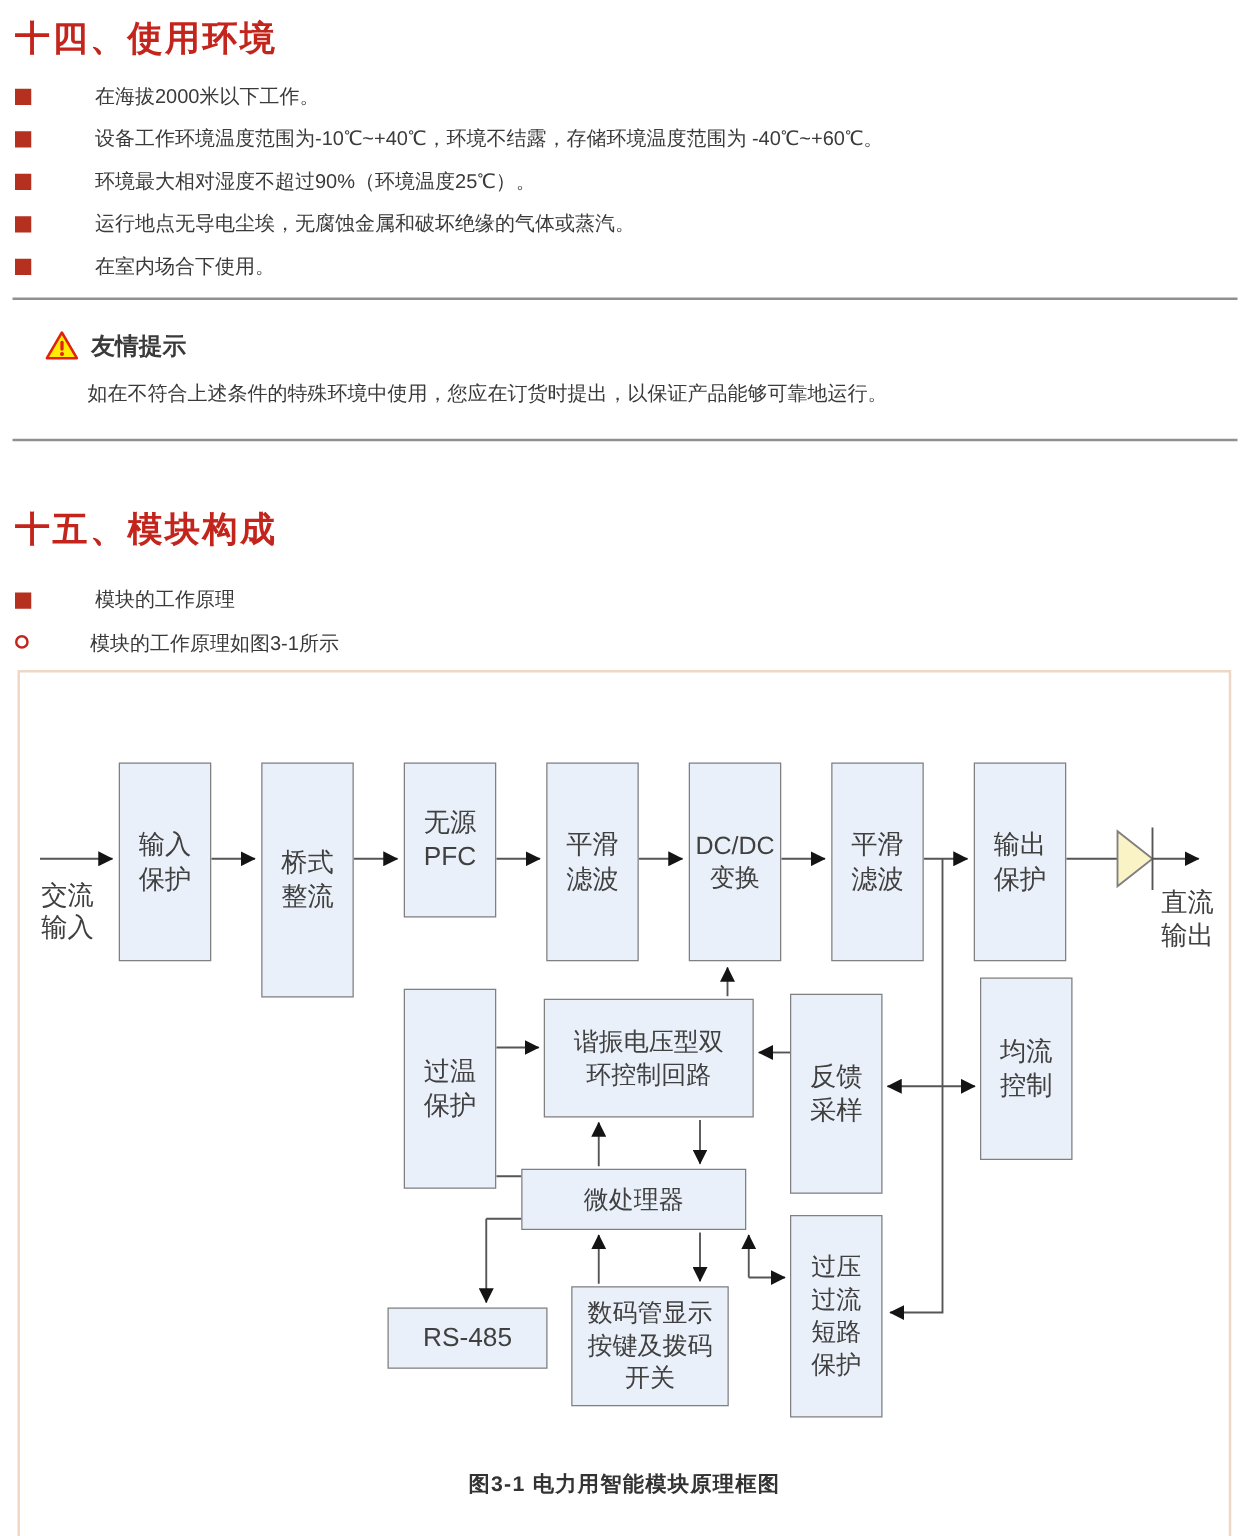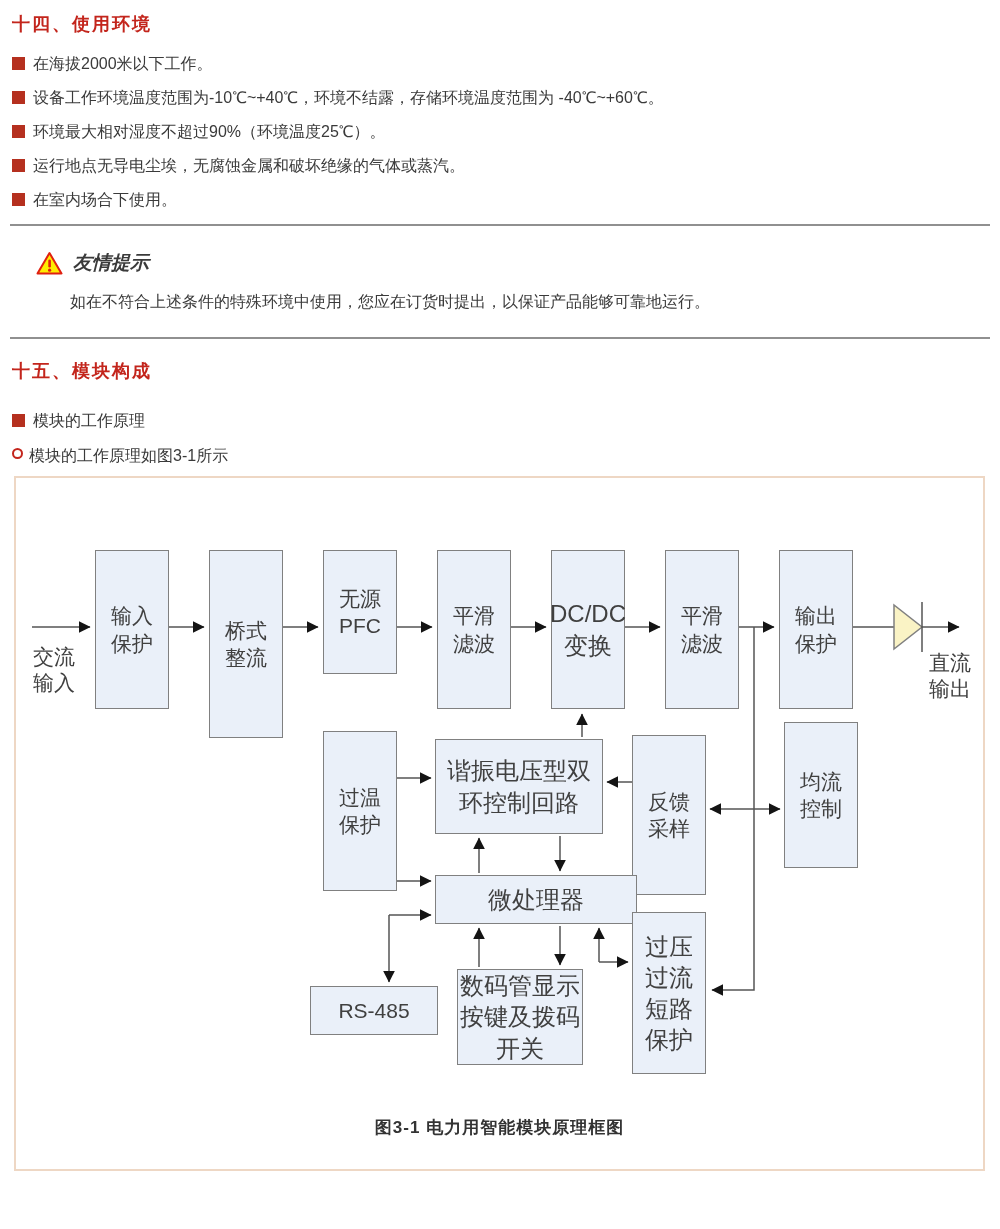--- a/index.html
+++ b/index.html
@@ -12,63 +12,63 @@
     --text-dark:#3a3a3a;
   }
   *{box-sizing:border-box;}
   html,body{margin:0;padding:0;}
   body{
     width:1000px;height:1229px;background:#ffffff;
     font-family:"Liberation Sans", sans-serif;color:var(--text-dark);
     overflow:hidden;
   }
   .h-red{
-    margin:12px 0 0 12px;font-size:18px;font-weight:bold;
+    margin:12px 0 0 12px;font-size:28px;font-weight:bold;
     color:var(--heading-red);letter-spacing:2px;font-family:Liberation Serif, serif;
   }
   .bullets{margin-top:18px;}
   .bul{
     display:flex;align-items:flex-start;
-    margin:0 0 15px 12px;font-size:16px;line-height:19px;color:var(--text-dark);
+    margin:0 0 15px 12px;font-size:16px;line-height:19px;color:var(--text-dark);gap:43px;
   }
   .sq{
     flex:none;width:13px;height:13px;background:var(--bullet-red);
     margin:3px 8px 0 0;
   }
   .ring{
     flex:none;width:11px;height:11px;border:2px solid var(--heading-red);
     border-radius:50%;margin:2px 6px 0 0;background:#fff;
   }
   .rule{
     border:none;border-top:2px solid #909090;margin:14px 10px 0 10px;
   }
   .rule2{border:none;border-top:2px solid #909090;margin:26px 10px 0 10px;}
   .notice-head{
-    display:flex;align-items:flex-end;gap:10px;margin:24px 0 0 36px;
-    font-size:19px;font-weight:bold;color:var(--text-dark);font-style:italic;
+    display:flex;align-items:flex-start;gap:10px;margin:24px 0 0 36px;
+    font-size:19px;font-weight:bold;color:var(--text-dark);
   }
   .notice-body{
     margin:16px 0 0 70px;font-size:16px;line-height:19px;color:var(--text-dark);
   }
-  .h15{margin-top:20px;}
+  .h15{margin-top:52px;}
   .item-sq{margin:28px 0 0 12px;}
   .item-ring{margin:16px 0 0 12px;}
   
   .frame{
     position:relative;margin:11px 0 0 14px;width:971px;height:695px;
     border:2px solid var(--frame-border);background:#fff;
   }
   .wires{position:absolute;left:0;top:0;}
   .blk{
     position:absolute;display:flex;align-items:center;justify-content:center;
     background:var(--block-fill);border:1.5px solid var(--block-border);
     font-size:21px;line-height:1.3;color:#404040;text-align:center;
     white-space:pre-line;
   }
-  .blk.small{font-size:24px;text-align:center;}
+  .blk.small{font-size:20px;text-align:center;}
   .io-label{
     position:absolute;font-size:21px;line-height:1.25;color:#404040;
     text-align:center;white-space:pre-line;
   }
   .caption{
     position:absolute;left:0;right:0;top:638px;text-align:center;
     font-size:17px;color:#333333;letter-spacing:1px;font-weight:bold;
   }
 </style>
 </head>
@@ -193,21 +193,21 @@
 输出</div>
 
   <div class="blk" style="left:307px;top:253px;width:74px;height:160px">过温
 保护</div>
   <div class="blk small" style="left:419px;top:261px;width:168px;height:95px">谐振电压型双
 环控制回路</div>
   <div class="blk" style="left:616px;top:257px;width:74px;height:160px">反馈
 采样</div>
   <div class="blk" style="left:768px;top:244px;width:74px;height:146px">均流
 控制</div>
-  <div class="blk small" style="left:419px;top:397px;width:202px;height:49px">微处理器</div>
+  <div class="blk small" style="left:401px;top:397px;width:180px;height:49px">微处理器</div>
   <div class="blk" style="left:294px;top:508px;width:128px;height:49px">RS-485</div>
   <div class="blk small" style="left:441px;top:491px;width:126px;height:96px">数码管显示
 按键及拨码
 开关</div>
   <div class="blk small" style="left:616px;top:434px;width:74px;height:162px">过压
 过流
 短路
 保护</div>
 
   <div class="caption">图3-1 电力用智能模块原理框图</div>

